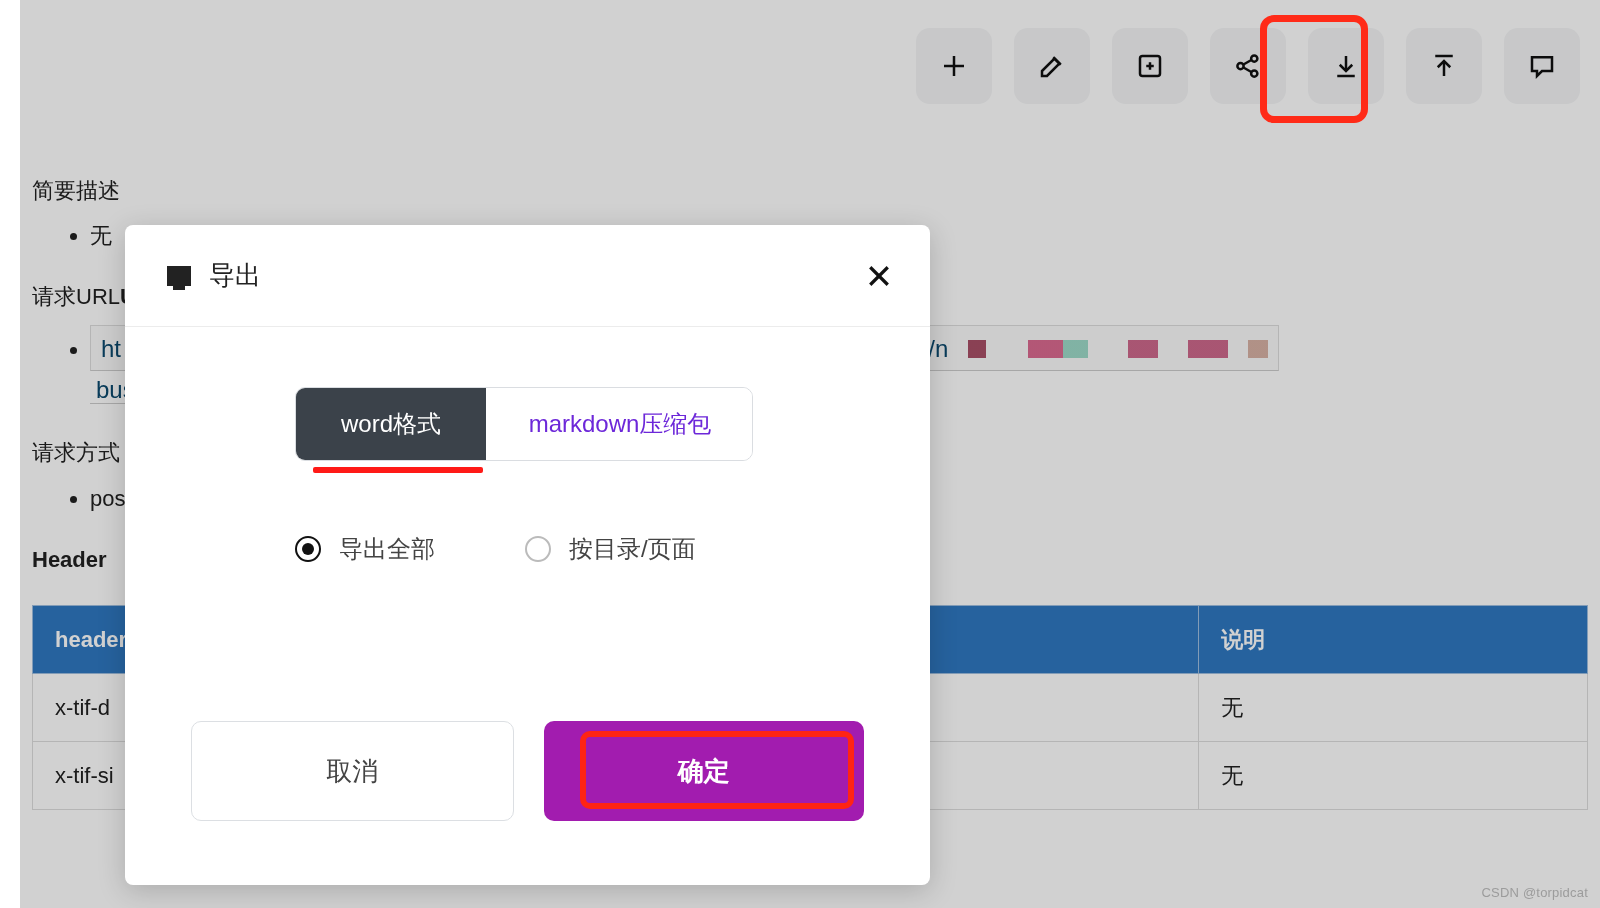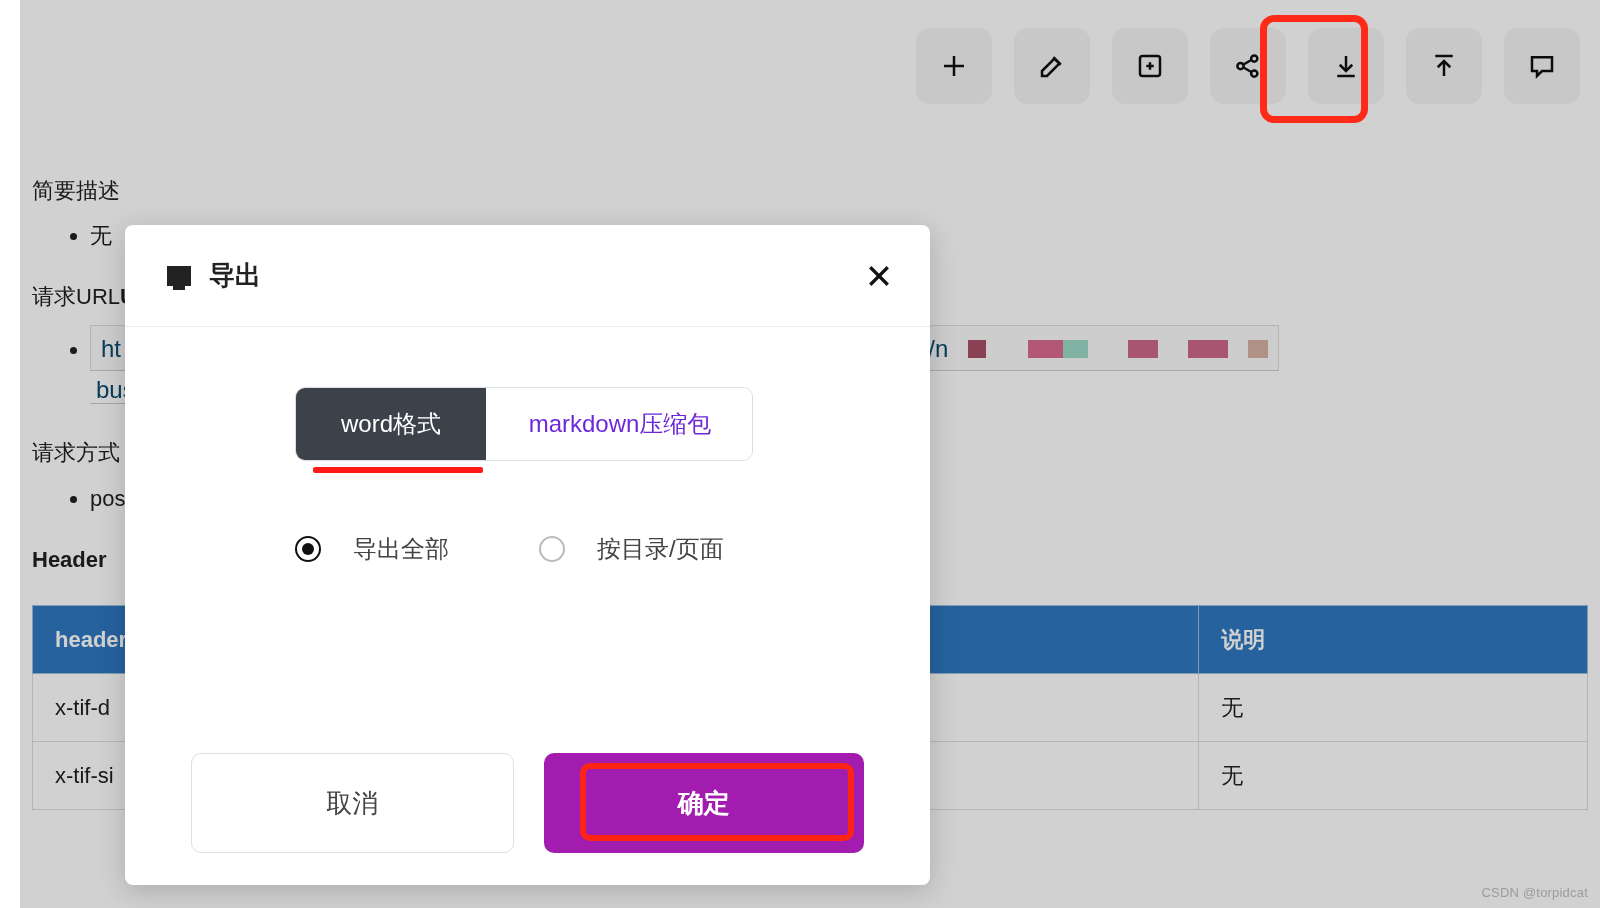--- a/index.html
+++ b/index.html
@@ -135,21 +135,20 @@
     display: flex;
     flex-direction: column;
   }
   .modal-header {
     height: 102px;
     border-bottom: 1px solid #ececec;
     display: flex;
     align-items: center;
     padding: 4px 42px;
     position: relative;
-    font-weight: bold;
   }
   .modal-title-icon {
     width: 24px; height: 20px; background: #222; margin-right: 18px;
     position: relative;
   }
   .modal-title-icon::after{
     content:""; position:absolute; bottom:-4px; left:6px; width:12px; height:4px; background:#222;
   }
   .modal-title { font-size: 26px; color:#222; }
   .modal-close {
@@ -196,32 +195,32 @@
     border-radius: 2px;
   }
 
   .radio-row {
     margin-top: 60px;
     display: flex;
     gap: 90px;
     font-size: 24px;
     color:#444;
   }
-  .radio { display: flex; align-items: center; gap: 32px; cursor: pointer; }
+  .radio { display: flex; align-items: center; gap: 18px; cursor: pointer; }
   .radio-outer {
     width: 26px; height:26px; border-radius:50%;
     border: 2px solid #bbb; display:flex; align-items:center; justify-content:center;
   }
   .radio.selected .radio-outer { border-color:#111; }
   .radio.selected .radio-outer::after{
     content:""; width:12px; height:12px; border-radius:50%; background:#111;
   }
 
   .modal-footer {
-    padding: 0 66px 32px;
+    padding: 0 66px 64px;
     display: flex;
     gap: 30px;
   }
   .btn {
     flex: 1;
     height: 100px;
     border-radius: 10px;
     font-size: 26px;
     display:flex; align-items:center; justify-content:center;
     cursor:pointer;

